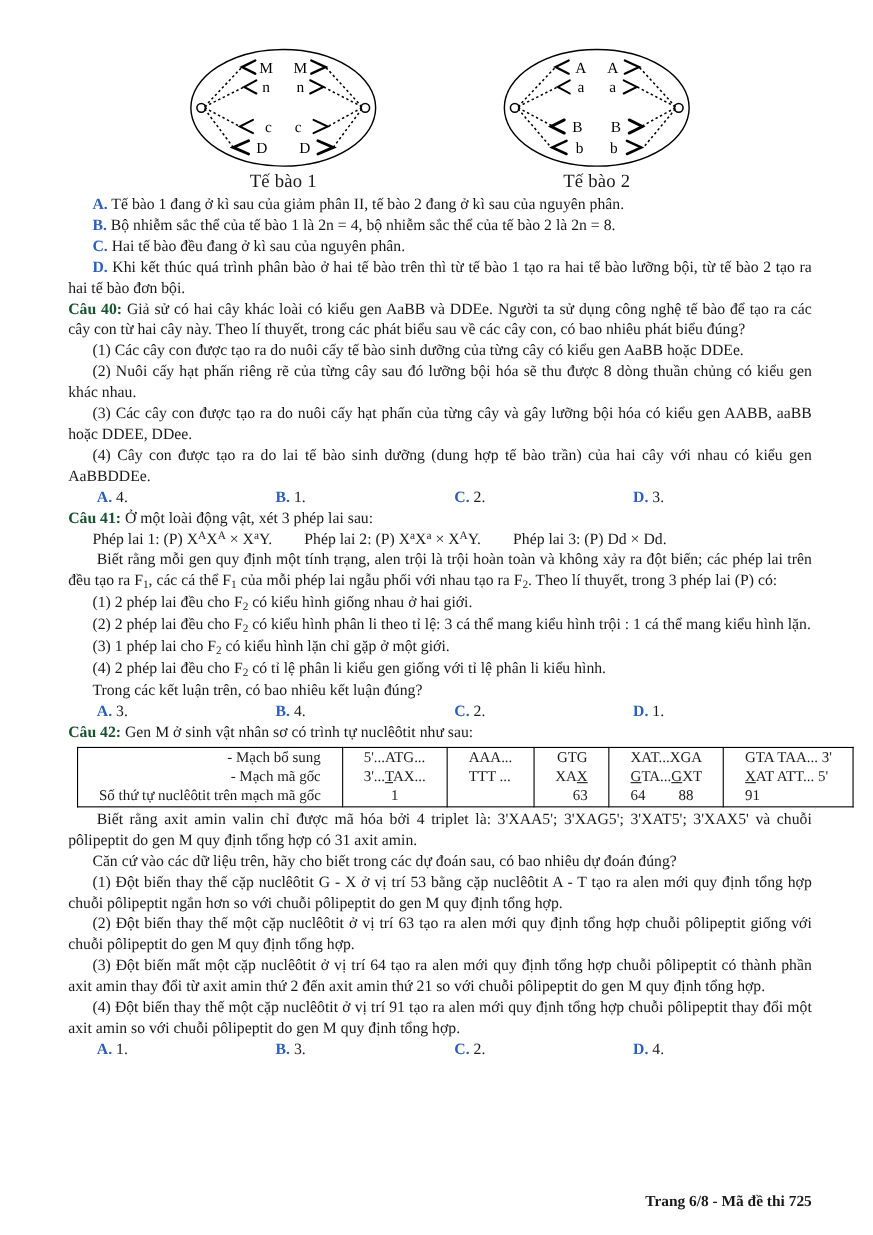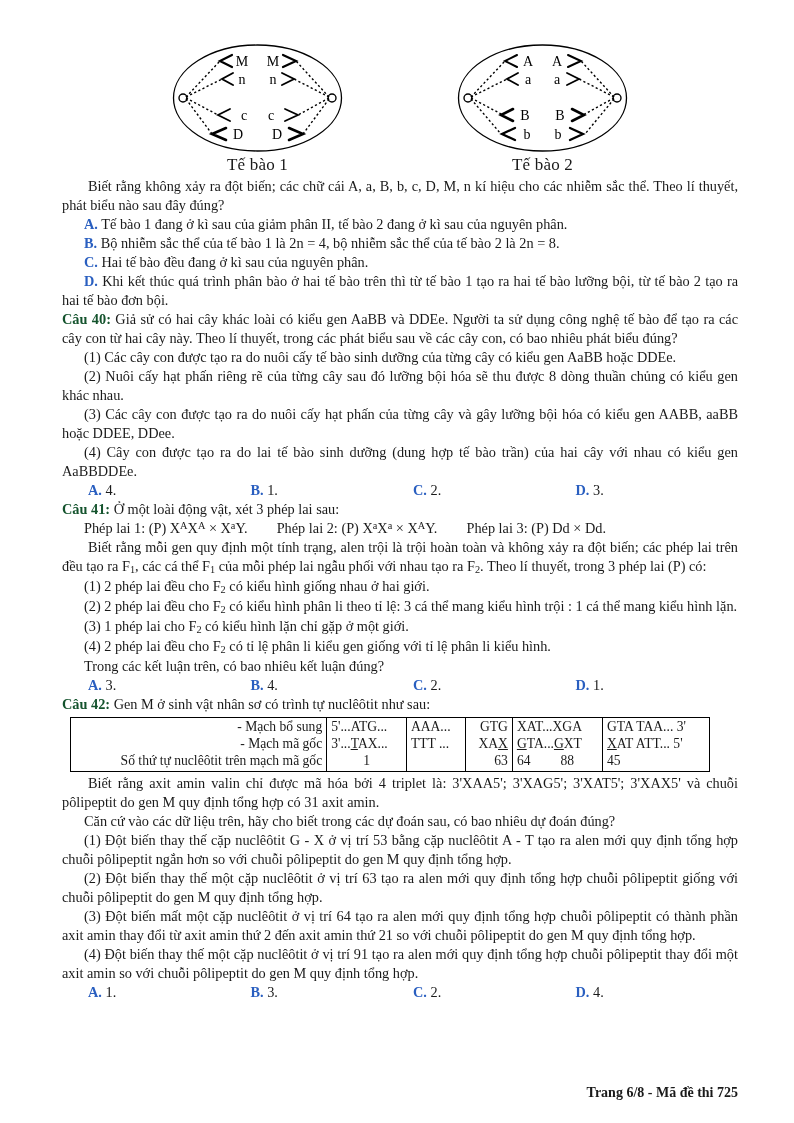--- a/index.html
+++ b/index.html
@@ -86,21 +86,21 @@
   
   table.seq {
     border-collapse: collapse;
     width: 640px;
     margin: 3px 0 2px 8px;
     font-size: 13.6px;
     line-height: 1.2;
   }
   table.seq td {
     border: 1px solid #000;
-    padding: 1px 4px;
+    padding: 1px 19px;
     vertical-align: top;
     white-space: nowrap;
   }
   td.lbl { text-align: right; border-right: 1px solid #000; }
   td.c1 { text-align: left; }
   td.num-r { text-align: right; }
   td.num-l { text-align: left; margin-left: 40px; }
   .rowline { display: block; height: 17px; }
   .sp-between { display: inline-block; width: 30px; }
 
@@ -202,21 +202,20 @@
             <text x="70" y="78">B</text>
             <text x="105" y="78">B</text>
             <text x="72" y="97">b</text>
             <text x="103" y="97">b</text>
           </g>
         </svg>
         <div class="cell-caption">Tế bào 2</div>
       </div>
     </div>
 
-    <p class="indent">Biết rằng không xảy ra đột biến; các chữ cái A, a, B, b, c, D, M, n kí hiệu cho các nhiễm sắc thể. Theo lí thuyết, phát biểu nào sau đây đúng?</p>
 
     <p class="indent-sm"><span class="opt-letter">A.</span> <span>Tế bào 1 đang ở kì sau của giảm phân II, tế bào 2 đang ở kì sau của nguyên phân.</span></p>
 
     <p class="indent-sm"><span class="opt-letter">B.</span> <span>Bộ nhiễm sắc thể của tế bào 1 là 2n = 4, bộ nhiễm sắc thể của tế bào 2 là 2n = 8.</span></p>
 
     <p class="indent-sm"><span class="opt-letter">C.</span> <span>Hai tế bào đều đang ở kì sau của nguyên phân.</span></p>
 
     <p class="indent-sm"><span class="opt-letter">D.</span> <span>Khi kết thúc quá trình phân bào ở hai tế bào trên thì từ tế bào 1 tạo ra hai tế bào lưỡng bội, từ tế bào 2 tạo ra hai tế bào đơn bội.</span></p>
 
     <p><span class="q-label">Câu 40:</span> <span>Giả sử có hai cây khác loài có kiểu gen AaBB và DDEe. Người ta sử dụng công nghệ tế bào để tạo ra các cây con từ hai cây này. Theo lí thuyết, trong các phát biểu sau về các cây con, có bao nhiêu phát biểu đúng?</span></p>
@@ -293,21 +292,21 @@
 
         <td class="num-l">
           <span class="rowline">XAT...XGA</span>
           <span class="rowline"><span class="u">G</span><span>TA...</span><span class="u">G</span><span>XT</span></span>
           <span class="rowline"><span>64</span><span class="sp-between"></span><span>88</span></span>
         </td>
 
         <td class="num-l">
           <span class="rowline">GTA TAA... 3'</span>
           <span class="rowline"><span class="u">X</span><span>AT ATT... 5'</span></span>
-          <span class="rowline">45</span>
+          <span class="rowline">91</span>
         </td>
       </tr>
     </tbody>
       </table>
 
     <p class="indent">Biết rằng axit amin valin chỉ được mã hóa bởi 4 triplet là: 3'XAA5'; 3'XAG5'; 3'XAT5'; 3'XAX5' và chuỗi pôlipeptit do gen M quy định tổng hợp có 31 axit amin.</p>
     <p class="indent-sm">Căn cứ vào các dữ liệu trên, hãy cho biết trong các dự đoán sau, có bao nhiêu dự đoán đúng?</p>
 
     <p class="indent-sm">(1) Đột biến thay thế cặp nuclêôtit G - X ở vị trí 53 bằng cặp nuclêôtit A - T tạo ra alen mới quy định tổng hợp chuỗi pôlipeptit ngắn hơn so với chuỗi pôlipeptit do gen M quy định tổng hợp.</p>
     <p class="indent-sm">(2) Đột biến thay thế một cặp nuclêôtit ở vị trí 63 tạo ra alen mới quy định tổng hợp chuỗi pôlipeptit giống với chuỗi pôlipeptit do gen M quy định tổng hợp.</p>

